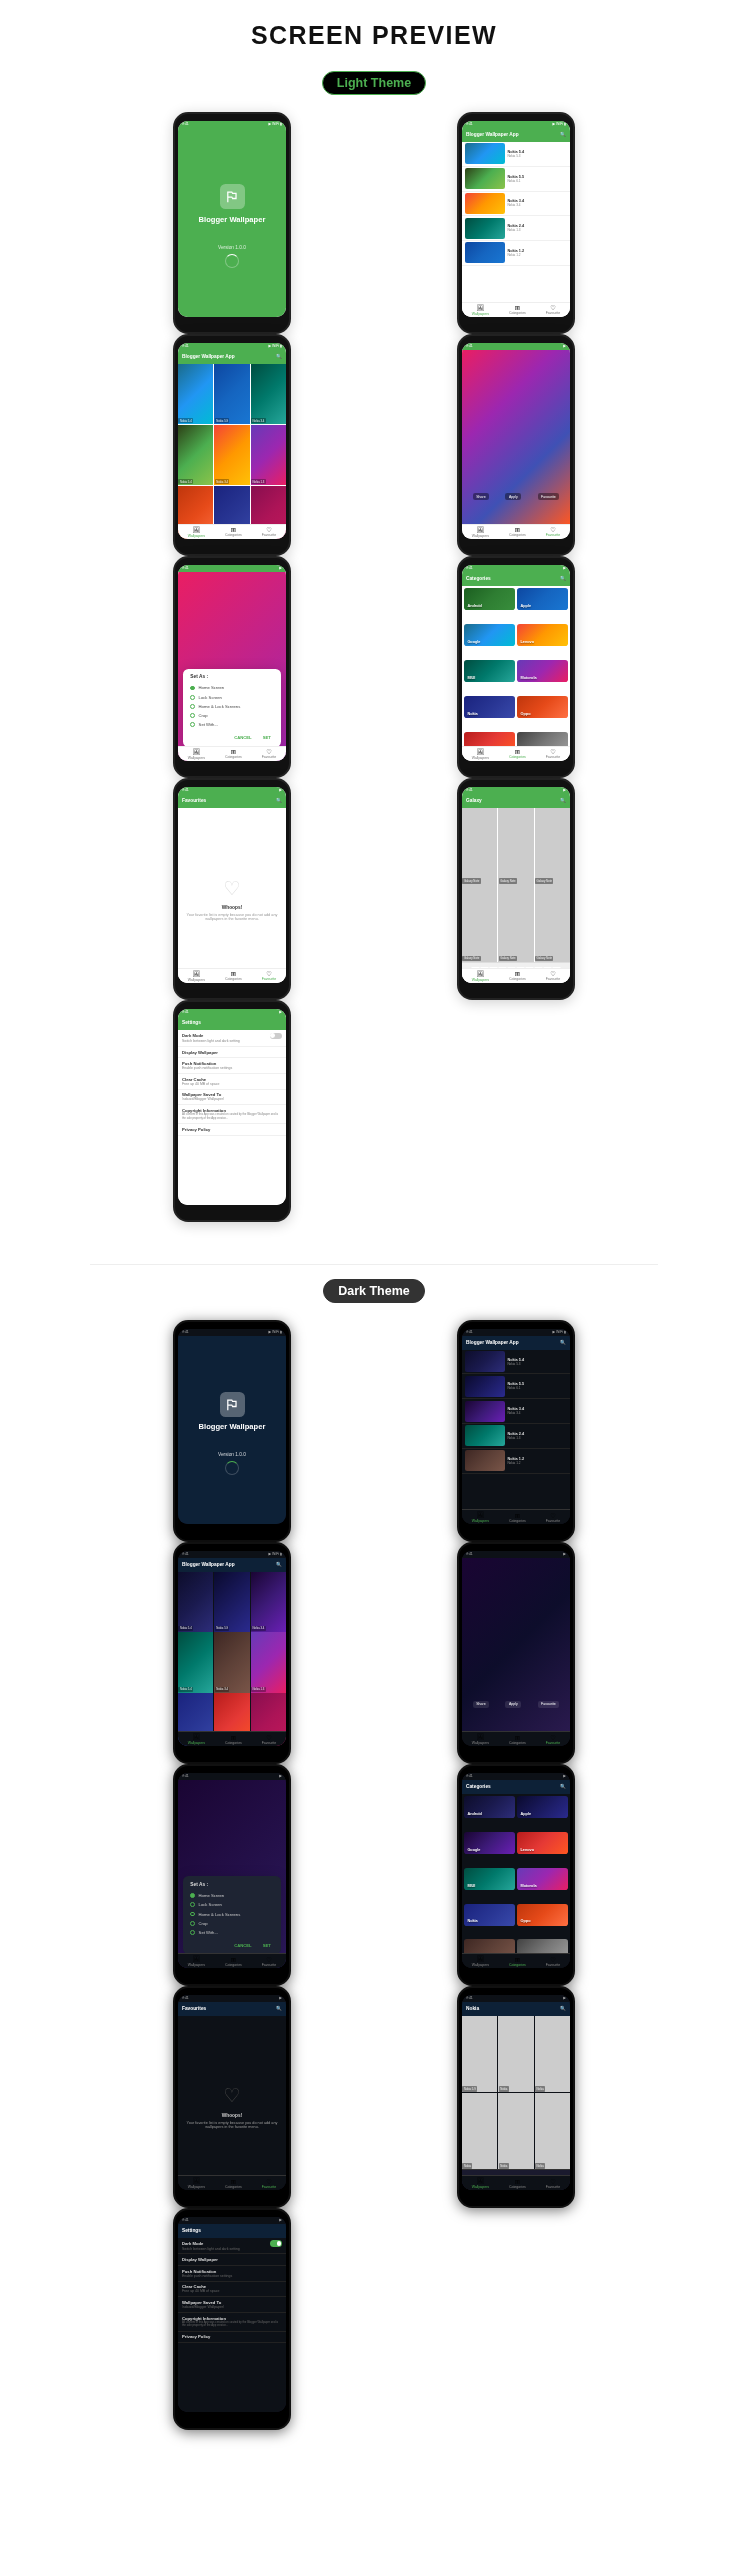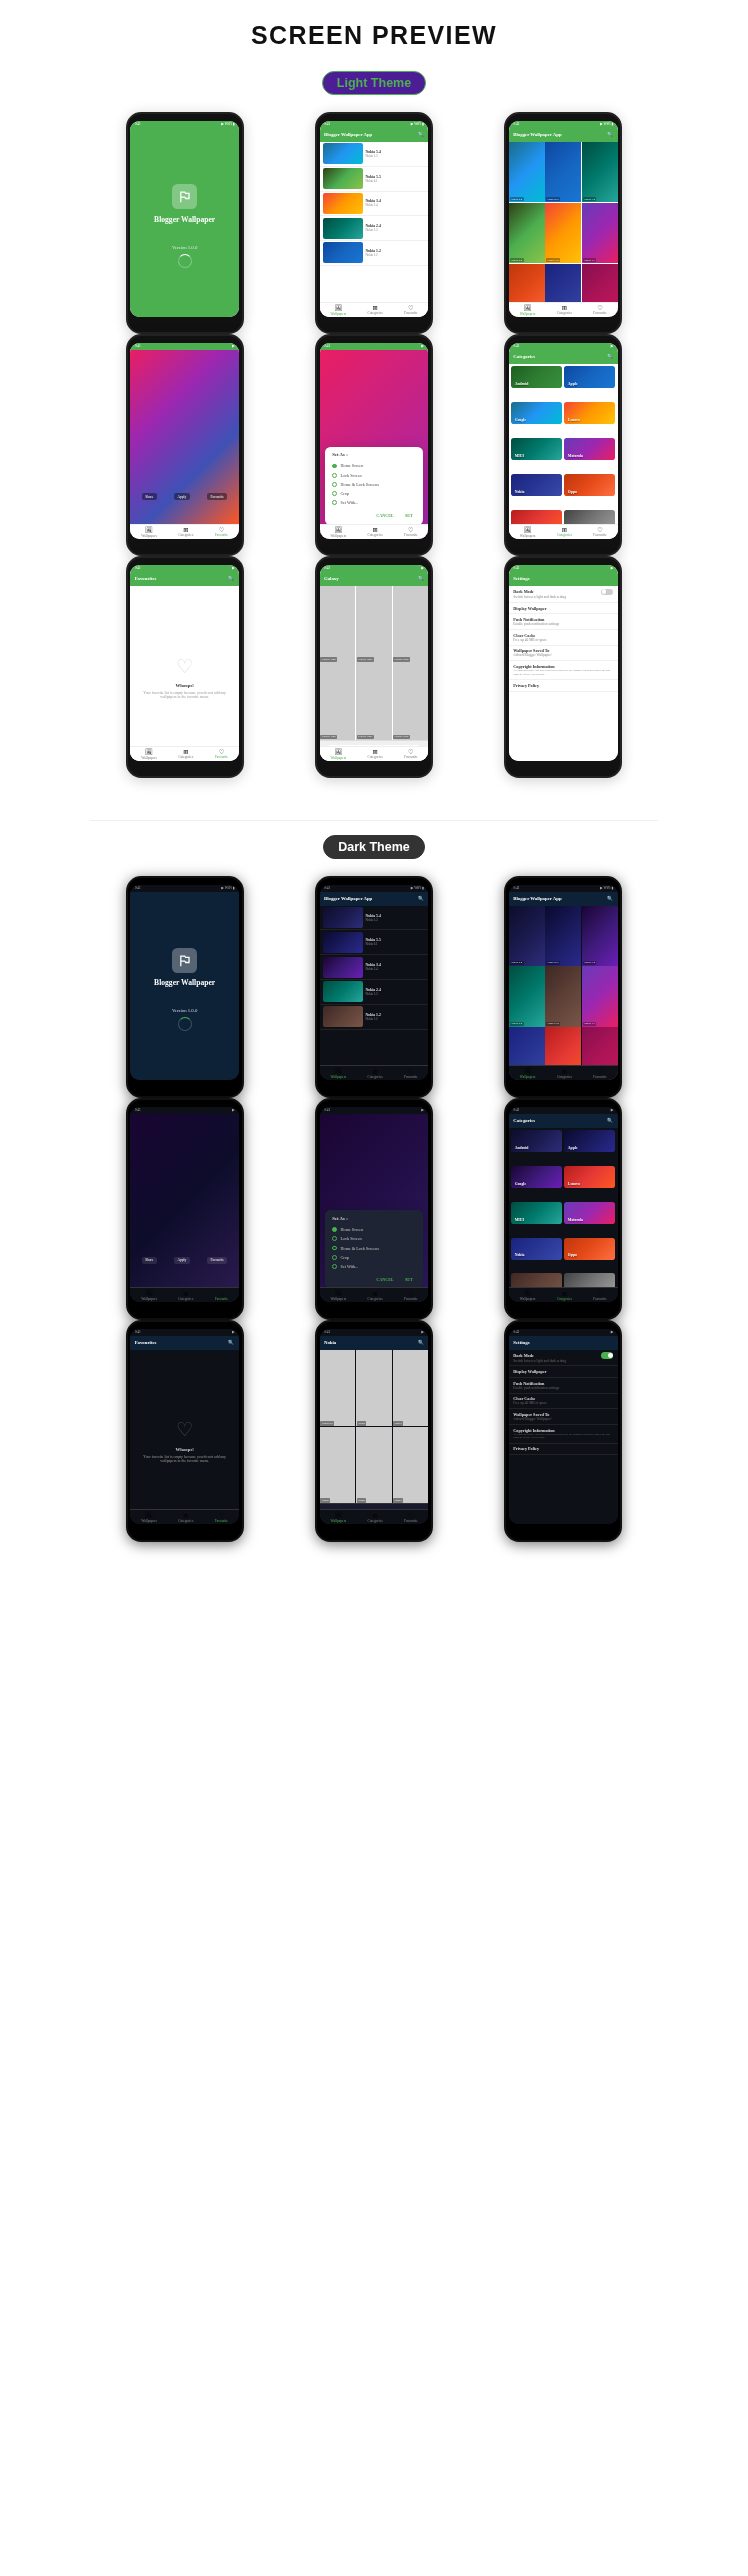--- a/index.html
+++ b/index.html
@@ -26,35 +26,34 @@
       display: inline-block;
       border-radius: 14px;
       padding: 4.2px 14px;
       font-size: 12.5px;
       font-weight: 700;
       margin-bottom: 16.6px;
     }
     .theme-badge.light {
       border: 1.4px solid #4CAF50;
       color: #4CAF50;
-      background: #4c1d95;
+      background: #000000;
     }
     .theme-badge.dark {
       background: #333;
       color: #fff;
       border: 1.4px solid #333;
     }
 
     .screen-grid {
       display: grid;
-      grid-template-columns: repeat(3, 1fr);
+      grid-template-columns: repeat(2, 1fr);
       gap: 0;
       width: 568px;
       margin-bottom: 28px;
-      font-family: Liberation Serif, serif;
     }
 
     .phone-wrapper {
       display: flex;
       justify-content: center;
       align-items: center;
     }
 
     
     .phone {

